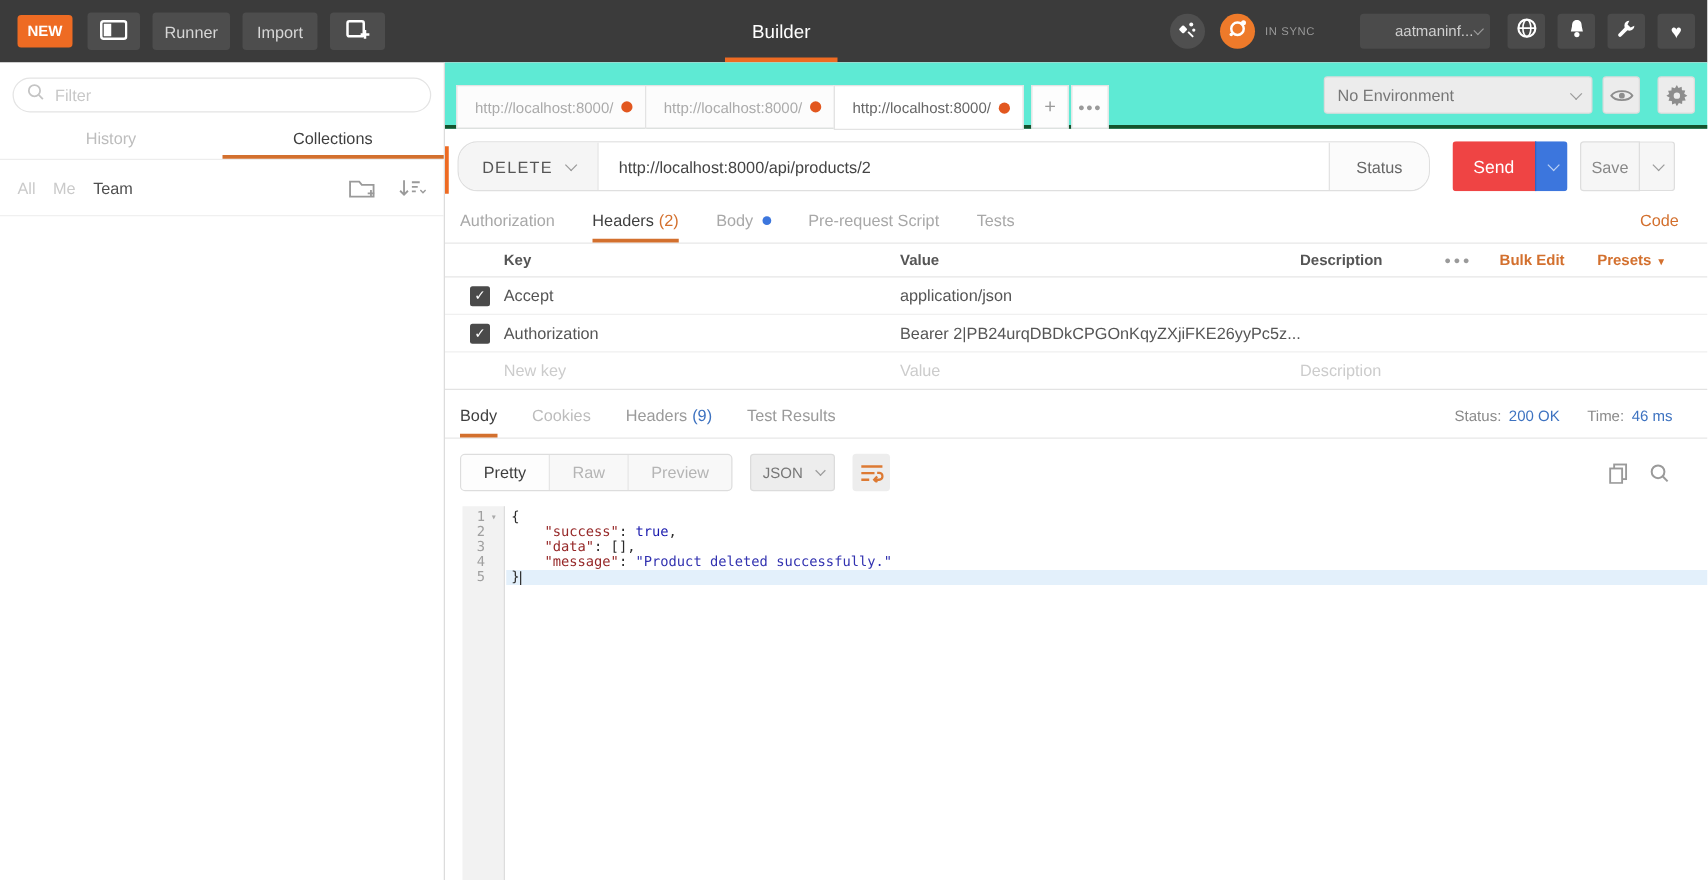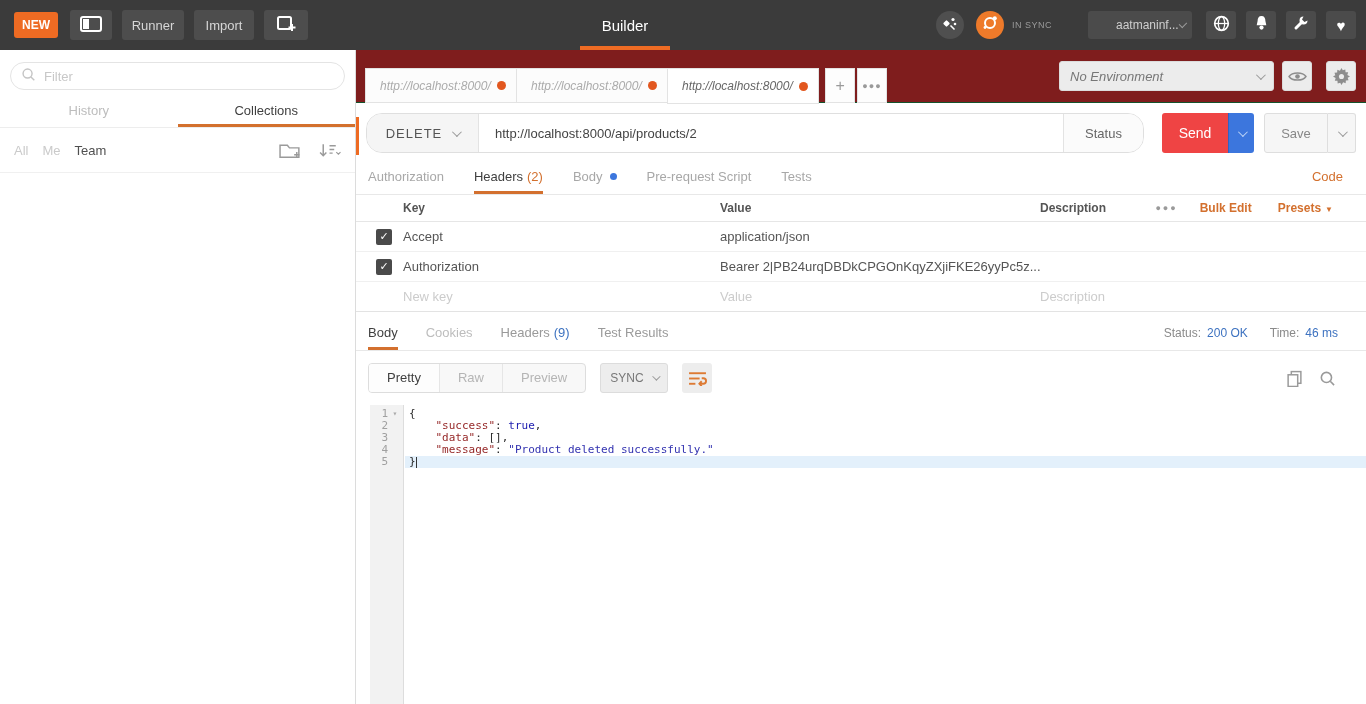--- a/index.html
+++ b/index.html
@@ -49,21 +49,21 @@
   .sb-tab { flex:1; text-align:center; font-size:13px; line-height:29px; color:#bdbdbd;
     border-bottom:3px solid transparent; cursor:pointer; }
   .sb-tab.active { color:#3f3f3f; border-bottom-color:#d3702e; }
   .sb-scopes { height:45px; display:flex; align-items:center; padding:0 14px; border-bottom:1px solid #f0f0f0; font-size:13px; }
   .scope { margin-right:14px; color:#cacaca; cursor:pointer; }
   .scope.active { color:#4f4f4f; }
   .sb-scope-icons { margin-left:auto; display:flex; align-items:center; gap:16px; color:#9a9a9a; }
 
   
   .main { position:absolute; top:50px; left:356px; width:1010px; height:654px; background:#fff; }
-  .tabstrip { position:relative; height:53px; background:#7f1d1d; border-bottom:1px solid #14532d;font-style:italic; }
+  .tabstrip { position:relative; height:53px; background:#5eead4; border-bottom:3px solid #14532d; }
   .req-tabs { position:absolute; left:9px; top:18px; height:35px; display:flex; }
   .req-tab { width:152px; height:35px; background:#fcfcfc; border:1px solid #e3e3e3; margin-left:-1px;
     display:flex; align-items:center; padding:0 10px 0 14px; font-size:12px; color:#ababab; cursor:pointer; }
   .req-tab:first-child { margin-left:0; }
   .req-tab.active { background:#fff; color:#666; z-index:2; height:36px; }
   .req-tab .dot { width:9px; height:9px; border-radius:50%; background:#e2571f; margin-left:auto; }
   .tab-add, .tab-more { width:30px; height:35px; background:#fdfdfd; border:1px solid #e3e3e3;
     display:flex; align-items:center; justify-content:center; color:#9a9a9a; cursor:pointer; }
   .tab-add { margin-left:6px; font-size:16px; }
   .tab-more { margin-left:2px; font-size:9px; letter-spacing:1px; }
@@ -82,21 +82,21 @@
     justify-content:center; gap:10px; font-size:13px; letter-spacing:1px; color:#555; cursor:pointer; }
   .url-input { flex:1; border:none; outline:none; padding:0 16px; font-size:13px; color:#444;
     font-family:"Liberation Sans",sans-serif; }
   .params-btn { width:80px; border-left:1px solid #e3e3e3; background:#fbfbfb; display:flex; align-items:center;
     justify-content:center; font-size:13px; color:#666; cursor:pointer; }
   .send-group { display:flex; margin-left:18px; height:40px; border-radius:3px; overflow:hidden; }
   .send-main { width:66px; background:#ef4444; color:#fff; font-size:14px; display:flex; align-items:center; justify-content:center; cursor:pointer; }
   .send-chev { width:26px; background:#3c76dd; border-left:1px solid #2e63c6; display:flex; align-items:center; justify-content:center; cursor:pointer; }
   .send-chev .chev { border-color:#bcd2f5; }
   .save-group { display:flex; margin-left:10px; height:40px; }
-  .save-main { width:64px; background:#f6f6f6; border:1px solid #dedede; border-radius:3px 0 0 3px;
+  .save-main { width:48px; background:#f6f6f6; border:1px solid #dedede; border-radius:3px 0 0 3px;
     color:#888; font-size:13px; display:flex; align-items:center; justify-content:center; cursor:pointer; }
   .save-chev { width:28px; background:#f6f6f6; border:1px solid #dedede; border-left:none; border-radius:0 3px 3px 0;
     display:flex; align-items:center; justify-content:center; cursor:pointer; }
 
   .editor-tabs { height:36px; border-bottom:1px solid #e8e8e8; display:flex; align-items:stretch; padding-left:12px; font-size:13px; }
   .etab { display:flex; align-items:center; margin-right:30px; color:#a8a8a8; border-bottom:3px solid transparent;
     padding-top:3px; cursor:pointer; white-space:nowrap; }
   .etab.active { color:#3f3f3f; border-bottom-color:#d3702e; }
   .etab .count-orange { color:#d3702e; margin-left:4px; }
   .etab .dot-blue { width:7px; height:7px; border-radius:50%; background:#3c76dd; margin-left:7px; }
@@ -408,21 +408,21 @@
       </div>
     </div>
 
     <div class="resp-toolbar">
       <div class="seg">
         <div class="s active">Pretty</div>
         <div class="s">Raw</div>
         <div class="s">Preview</div>
       </div>
       <div class="fmt-select">
-        <span>SYNC</span>
+        <span>JSON</span>
         <span class="chev"></span>
       </div>
       <div class="wrap-btn">
         <svg width="19" height="15" viewBox="0 0 18 14" stroke="currentColor" stroke-width="1.8" fill="none">
             <path d="M1 2 h16"></path>
             <path d="M1 7 h10"></path>
             <path d="M1 12 h6"></path>
             <path d="M11 12 h3.5 a2.6 2.6 0 0 0 0 -5.2 H13"></path>
             <path d="M13 9.6 L10.8 12 l2.2 2.2"></path>
           </svg>

